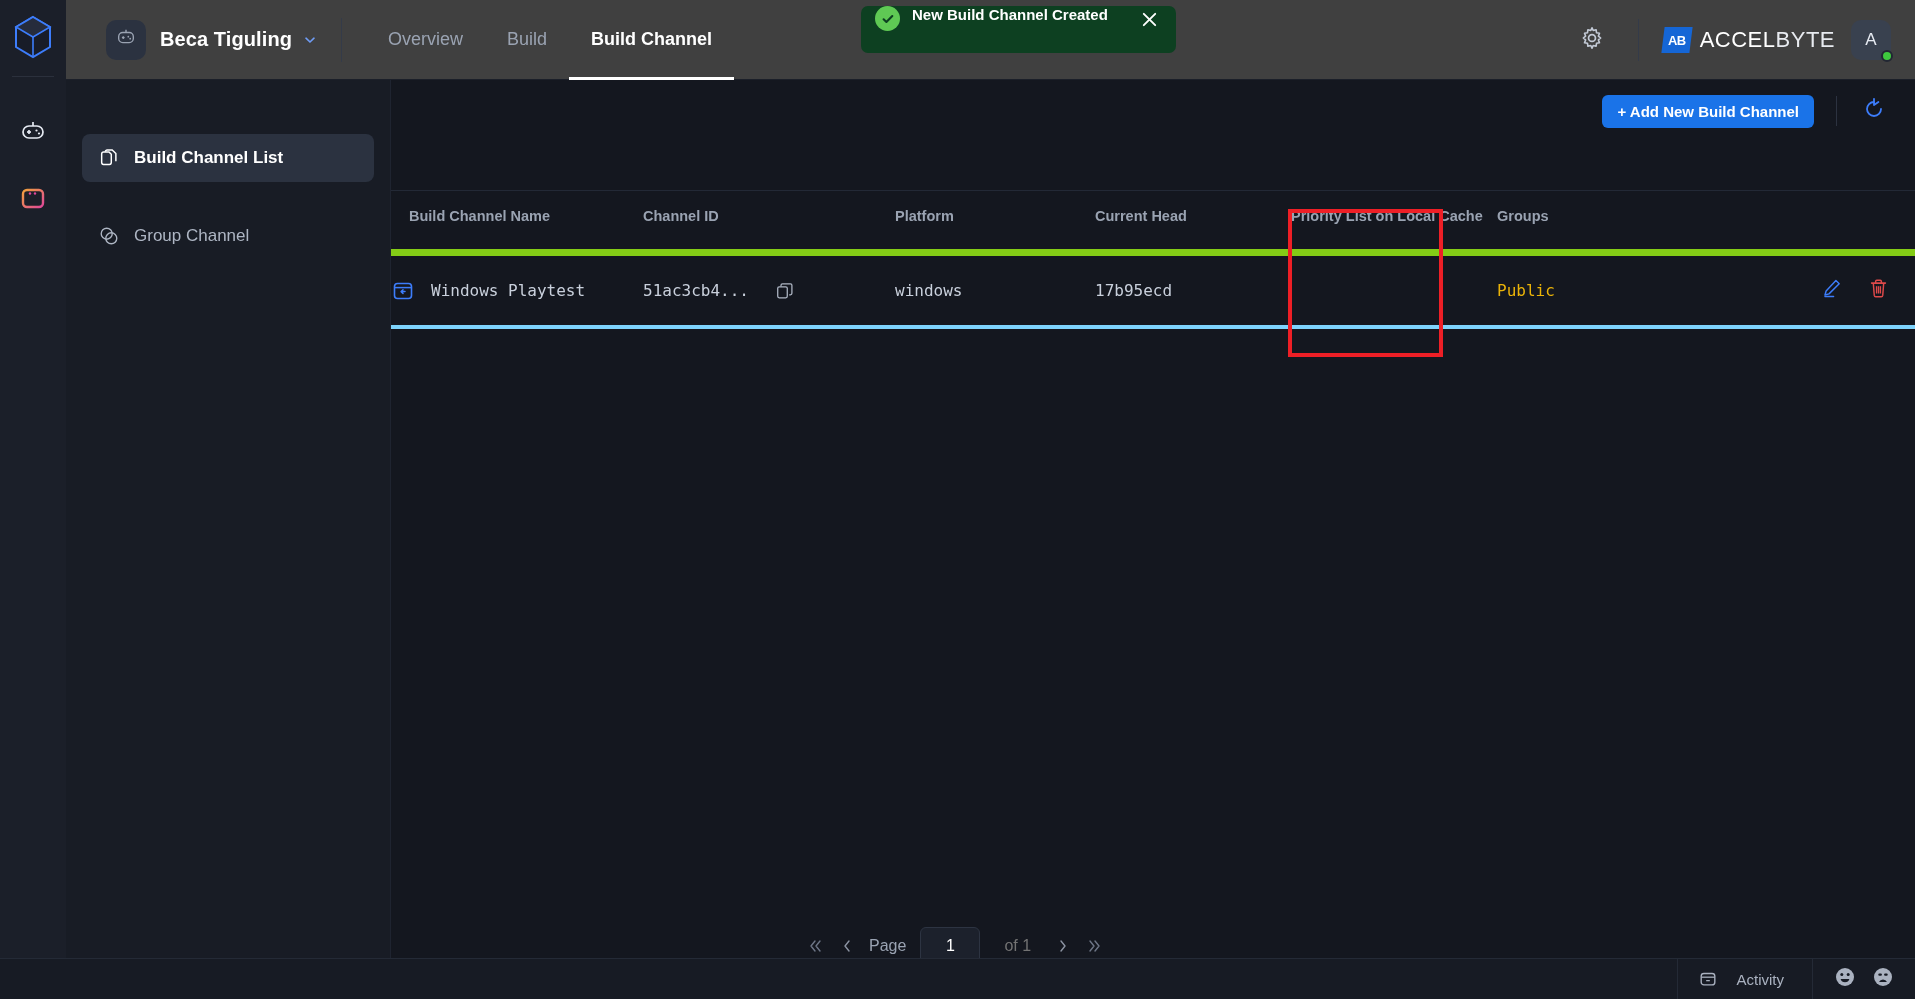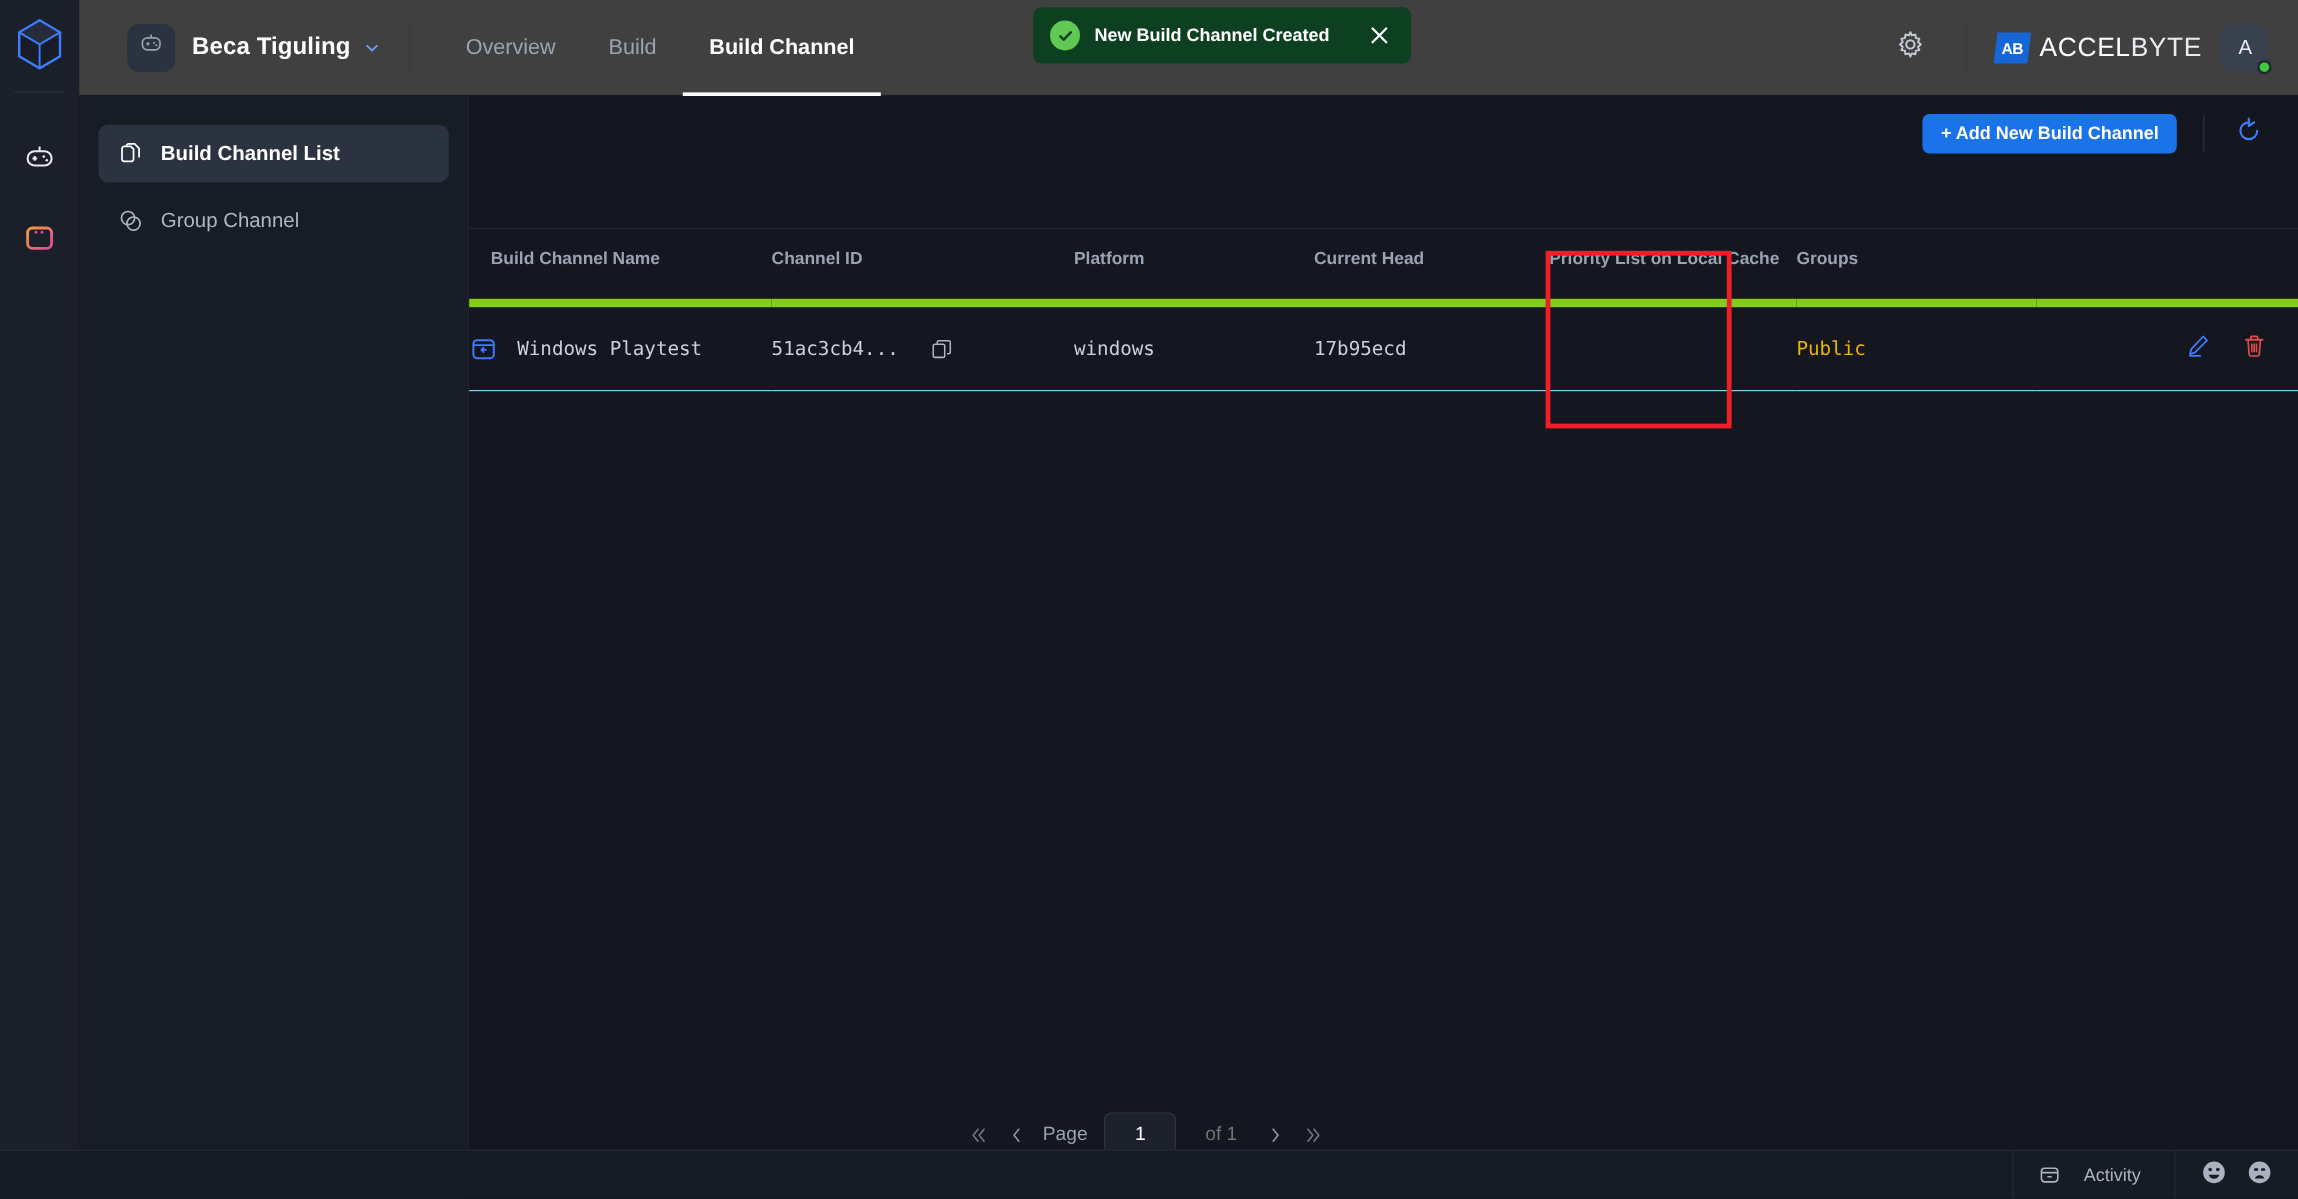--- a/index.html
+++ b/index.html
@@ -81,21 +81,21 @@
   }
   .avatar-dot {
     position: absolute; right: -2px; bottom: -2px; width: 12px; height: 12px;
     border-radius: 50%; background: #3ec93e; border: 2px solid #222733;
   }
 
   
   .toast {
     position: absolute; left: 795px; top: 6px;
     width: 315px; height: 47px; background: #0d4021;
-    border-radius: 7px; display: flex; align-items: center;
+    border-radius: 7px; display: flex; align-items: flex-start;
     padding: 0 14px; z-index: 40;
   }
   .toast-check {
     width: 25px; height: 25px; border-radius: 50%; background: #5fc954;
     display: flex; align-items: center; justify-content: center; flex: 0 0 25px;
   }
   .toast-msg { color: #ffffff; font-size: 15px; font-weight: bold; margin-left: 12px; white-space: nowrap; }
   .toast-close { margin-left: auto; width: 26px; height: 26px; display: flex; align-items: center; justify-content: center; }
 
   
@@ -103,21 +103,21 @@
 
   .sidebar {
     width: 325px; flex: 0 0 325px; background: #181c25;
     padding: 24px 16px 0 16px;
     border-right: 1px solid #1f2430;
     height: 100%;
   }
   .side-item {
     display: flex; align-items: center; height: 48px;
     border-radius: 8px; padding: 0 14px; margin-bottom: 8px;
-    color: #aeb6c4; font-size: 17px;
+    color: #aeb6c4; font-size: 17px; margin-top: 30px;
   }
   .side-item.active { background: #2b3240; color: #ffffff; font-weight: bold; }
   .side-ico { width: 26px; flex: 0 0 26px; display: flex; align-items: center; justify-content: center; margin-right: 12px; }
 
   .content { flex: 1; background: #14171f; position: relative; min-width: 0; display: flex; flex-direction: column; gap: 48px; }
 
   .content-toolbar {
     height: 62px; flex: 0 0 62px; display: flex; align-items: center;
     justify-content: flex-end; padding-right: 26px;
   }
@@ -135,21 +135,21 @@
   thead th {
     text-align: left; color: #9aa3b2; font-size: 14.5px; font-weight: bold;
     padding: 16px 0 16px 0; vertical-align: top; line-height: 1.3;
     border-bottom: 7px solid #84cc16;
     border-top: 1px solid #232936;
     height: 62px;
   }
   thead th.pad0 { padding-left: 18px; }
   tbody td {
     padding: 20px 0; color: #c9d0dc; font-size: 16px;
-    border-bottom: 1px solid #7dd3fc;
+    border-bottom: 4px solid #7dd3fc;
     font-family: "DejaVu Sans Mono", monospace;
     vertical-align: middle;
   }
   .cell-name { display: flex; align-items: center; }
   .name-ico { width: 26px; flex: 0 0 26px; margin-right: 14px; display: flex; align-items: center; }
   .name-txt { line-height: 1.35; color: #c9d0dc; }
   .cell-id { display: flex; align-items: center; }
   .copy-btn { margin-left: 26px; display: flex; align-items: center; }
   .groups-val { color: #eab308; }
   .actions { display: flex; align-items: center; justify-content: flex-end; gap: 22px; padding-right: 24px; }

